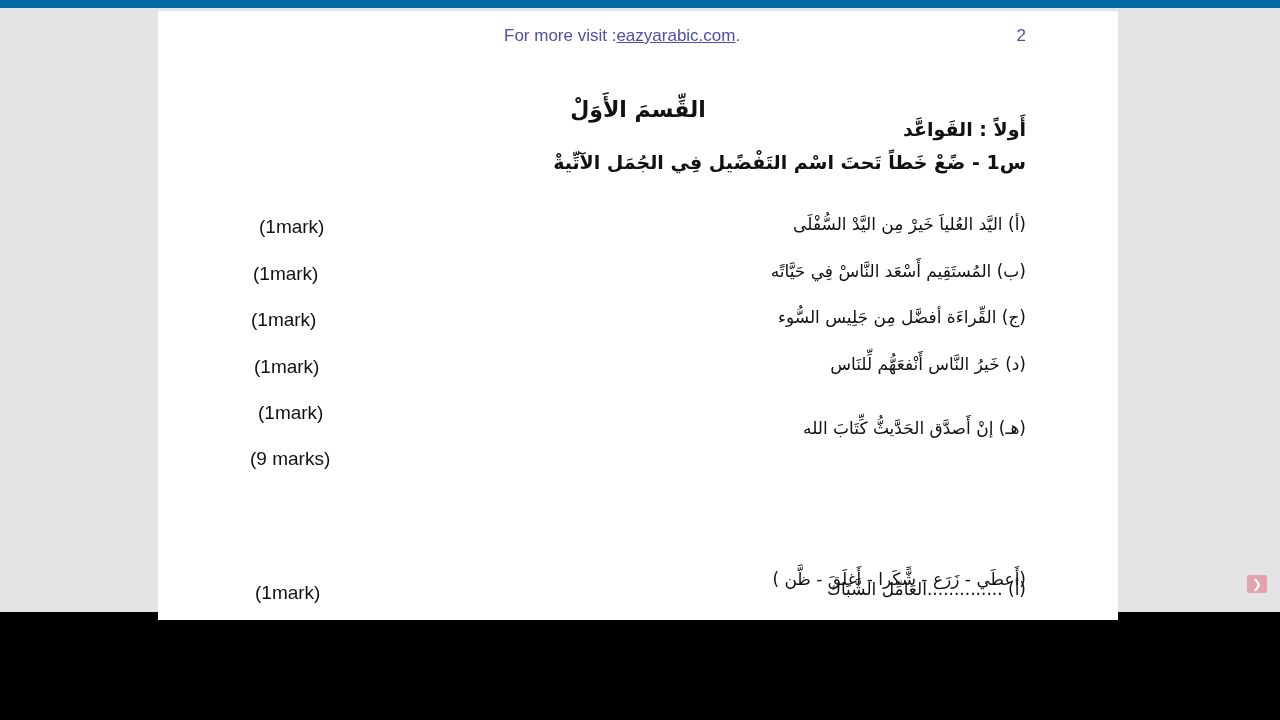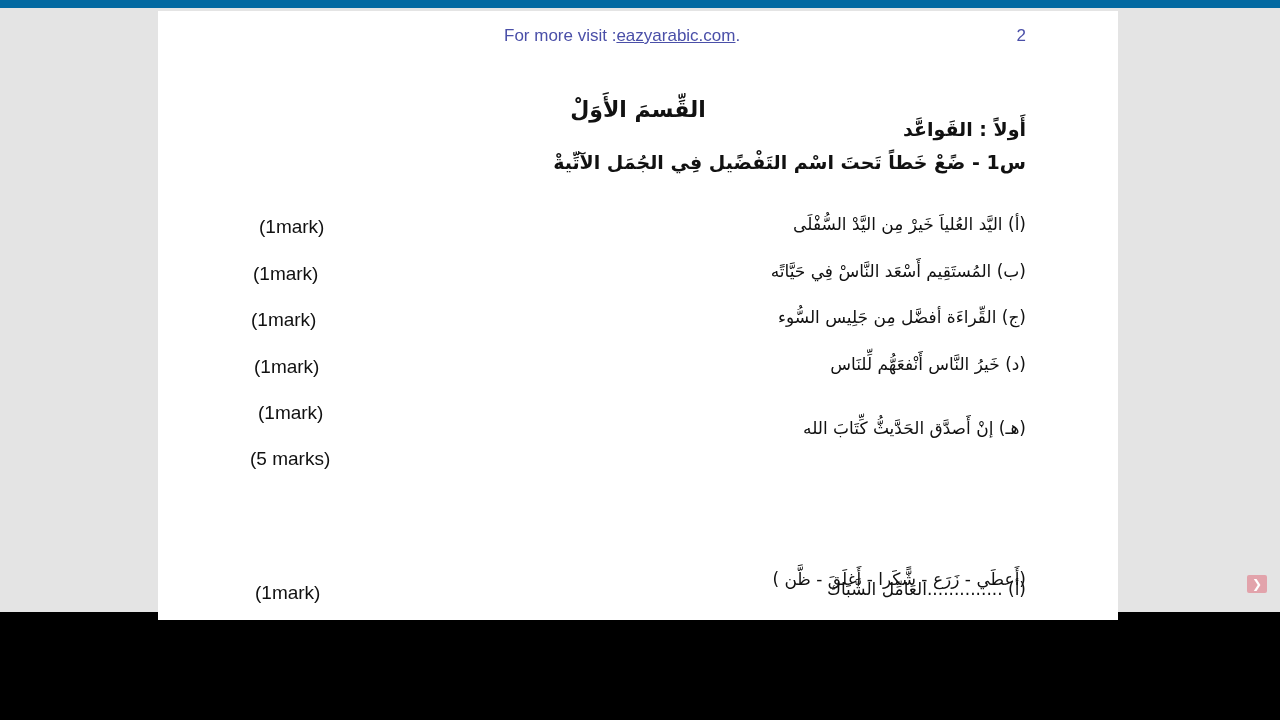--- a/index.html
+++ b/index.html
@@ -94,21 +94,21 @@
 
     <div class="ar item" style="top:296px;">(ج) القِّراءَة أفضَّل مِن جَلِيس السُّوء</div>
     <div class="mark" style="left:93px; top:298px;">(1mark)</div>
 
     <div class="ar item" style="top:343px;">(د) خَيرُ النَّاس أَنْفعَهُّم لِّلنَاس</div>
     <div class="mark" style="left:96px; top:345px;">(1mark)</div>
 
     <div class="ar item" style="top:407px;">(هـ) إنْ أَصدَّق الحَدَّيثُّ كِّتَابَ الله</div>
     <div class="mark" style="left:100px; top:391px;">(1mark)</div>
 
-    <div class="mark" style="left:92px; top:437px;">(5 marks)</div>
+    <div class="mark" style="left:92px; top:437px;">(9 marks)</div>
 
 
     <div class="ar item" style="top:522px;margin-top:36px;">(أَعطَي - زَرَع - شًّكَرا - أَغلَقَ - ظَّن )</div>
 
     <div class="ar item" style="top:568px;">(أ) ..............العَامِّل الشَّبَاك</div>
     <div class="mark" style="left:97px; top:571px;">(1mark)</div>
 
   </div>
 
   <div class="pdf-icon">❯</div>

